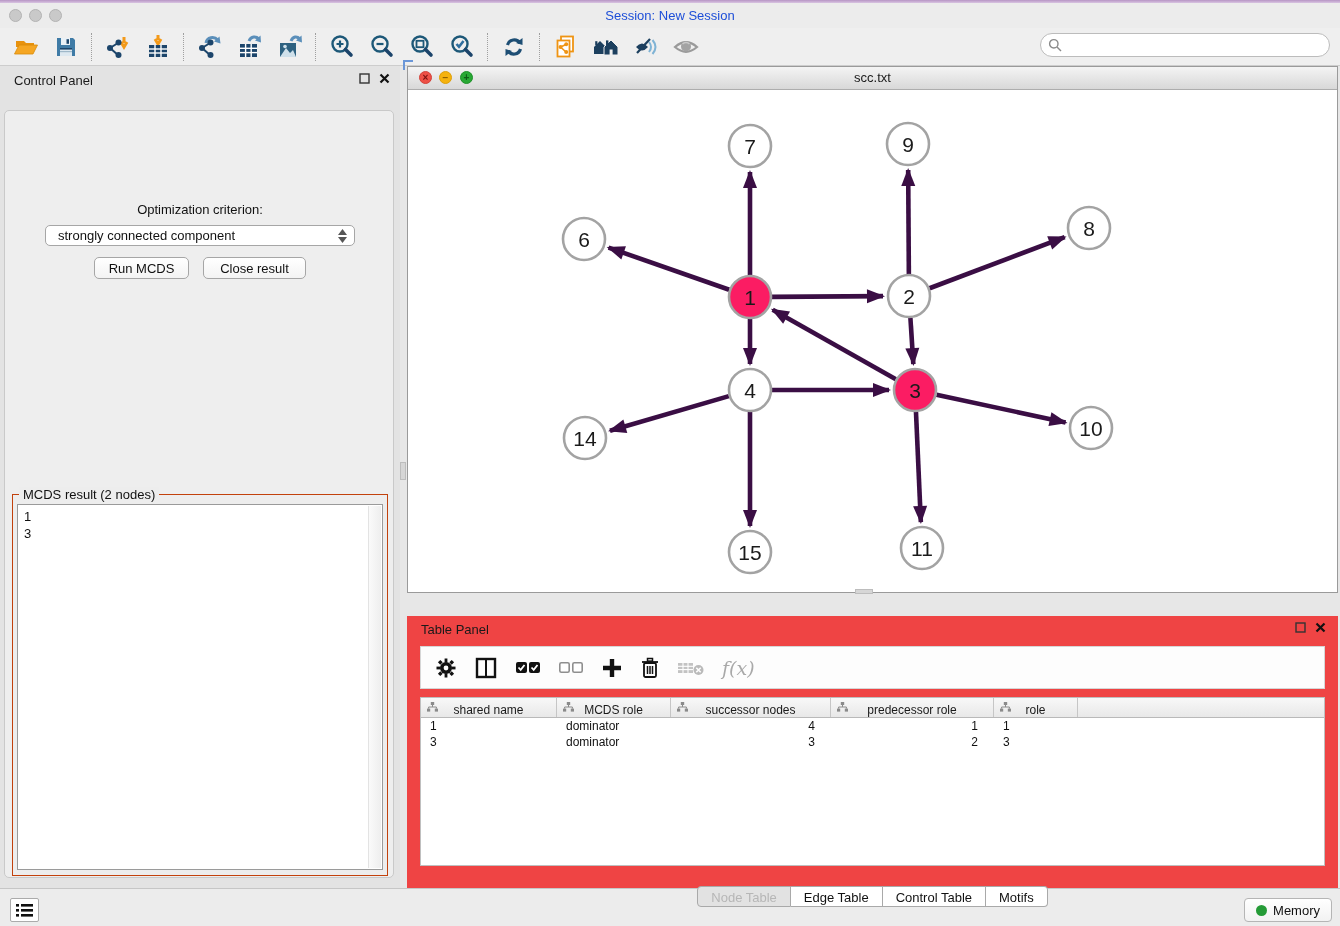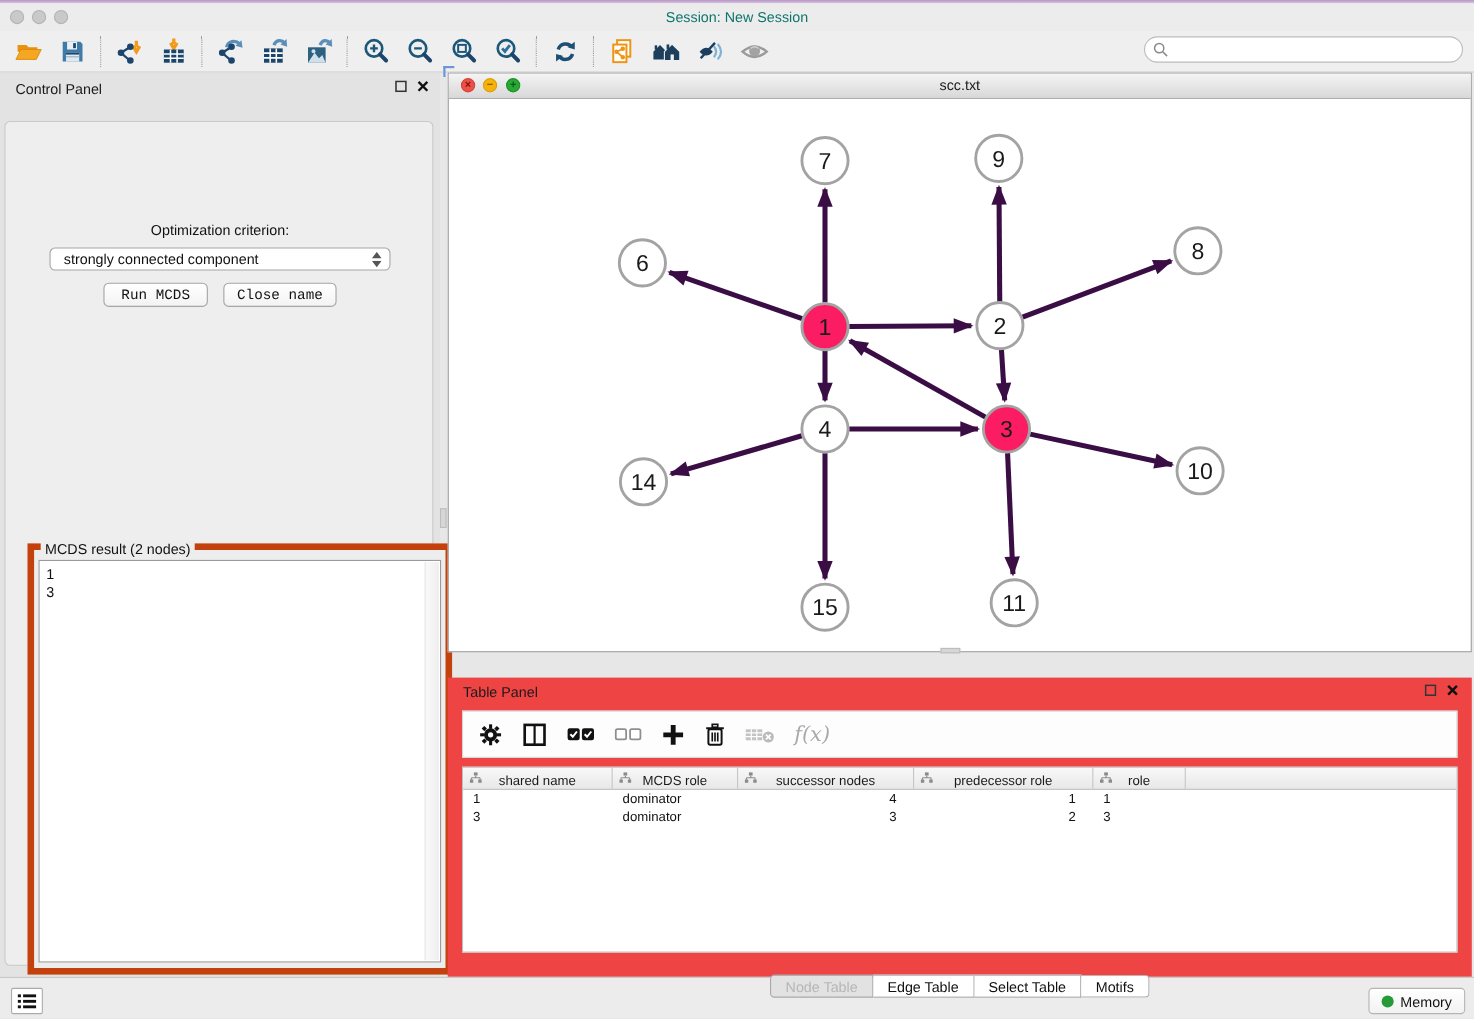--- a/index.html
+++ b/index.html
@@ -4,21 +4,21 @@
 <style>
   html,body{margin:0;padding:0;}
   body{width:1340px;height:926px;position:relative;font-family:"Liberation Sans",sans-serif;
        background:#e7e7e7;overflow:hidden;-webkit-font-smoothing:antialiased;}
   .abs{position:absolute;}
   
   #top-edge{left:0;top:0;width:1340px;height:3px;background:linear-gradient(#b795c4,#d9c4e2);}
   #titlebar{left:0;top:3px;width:1340px;height:25px;background:#ececec;}
   .tl-dot{width:13px;height:13px;border-radius:50%;background:#c9c9c9;border:1px solid #b3b3b3;
           box-sizing:border-box;position:absolute;top:6px;}
-  #win-title{width:100%;text-align:center;line-height:25px;font-size:13px;color:#0f766e;}
+  #win-title{width:100%;text-align:center;line-height:25px;font-size:13px;color:#1d4ed8;}
   
   #toolbar{left:0;top:28px;width:1340px;height:38px;background:#efefef;border-bottom:1px solid #cdcdcd;
            box-sizing:border-box;display:flex;align-items:center;}
   .tb-btn{width:40px;height:32px;display:flex;align-items:center;justify-content:center;flex:0 0 auto;}
   .tb-sep{width:1px;height:28px;border-left:1px dotted #9f9f9f;margin:0 5px;flex:0 0 auto;}
   #search-wrap{position:absolute;right:10px;top:5px;width:290px;height:24px;border:1px solid #bcbcbc;
                border-radius:12px;background:#fff;display:flex;align-items:center;padding-left:7px;box-sizing:border-box;}
   #search-wrap input{border:none;outline:none;flex:1;font-size:13px;font-family:"Liberation Sans",sans-serif;background:transparent;margin-left:5px;}
   
   #control-panel{left:0;top:66px;width:400px;height:822px;background:#e3e3e3;}
@@ -32,23 +32,23 @@
   .seg:first-child{border-left:1px solid #a9a9a9;border-radius:4px 0 0 4px;}
   .seg:last-child{border-radius:0 4px 4px 0;}
   .seg.selected{background:#e2e2e2;color:#b6b6b6;}
   #opt-label{left:0;top:136px;width:400px;text-align:center;font-size:13px;color:#111;}
   #criterion-select{left:45px;top:159px;width:310px;height:21px;background:#fff;border:1px solid #a6a6a6;
         border-radius:5px;box-sizing:border-box;display:flex;align-items:center;font-size:13px;color:#111;
         padding-left:12px;}
   #criterion-select .stepper{margin-left:auto;margin-right:7px;display:flex;flex-direction:column;gap:2px;}
   .cp-btn{position:absolute;top:191px;height:22px;background:linear-gradient(#ffffff,#f3f3f3);
         border:1px solid #a6a6a6;border-radius:5px;font-size:13px;color:#111;display:flex;
-        align-items:center;justify-content:center;box-sizing:border-box;font-family:Liberation Mono, monospace;}
-  #result-box{left:12px;top:428px;width:374px;height:380px;border:6px solid #c2410c;position:absolute;
-        background:#ededed;margin-left:13px;}
+        align-items:center;justify-content:center;box-sizing:border-box;}
+  #result-box{left:12px;top:428px;width:374px;height:380px;border:1px solid #c2410c;position:absolute;
+        background:#ededed;}
   #result-legend{position:absolute;top:-8px;left:6px;background:#ededed;padding:0 4px;font-size:13px;color:#111;}
   #result-text{position:absolute;left:4px;top:9px;right:4px;bottom:5px;background:#fff;
         border:1px solid #9a9a9a;font-size:13px;color:#111;line-height:17px;padding:3px 6px;
         white-space:pre;box-sizing:border-box;}
   #result-scroll{position:absolute;top:1px;right:1px;bottom:1px;width:12px;background:linear-gradient(90deg,#fafafa,#eeeeee);
         border-left:1px solid #e3e3e3;}
   
   #net-window{left:407px;top:66px;width:931px;height:527px;background:#fff;border:1px solid #9a9a9a;
         box-sizing:border-box;}
   #net-titlebar{position:absolute;left:0;top:0;right:0;height:22px;
@@ -265,21 +265,21 @@
     <span class="stepper">
       <svg width="9" height="6" viewBox="0 0 9 6">
           <path d="M4.5 0 L9 6 H0 Z" fill="#555"></path>
         </svg>
       <svg width="9" height="6" viewBox="0 0 9 6">
           <path d="M4.5 6 L0 0 H9 Z" fill="#555"></path>
         </svg>
     </span>
   </div>
   <div class="cp-btn" style="left:94px;width:95px">Run MCDS</div>
-  <div class="cp-btn" style="left:203px;width:103px">Close name</div>
+  <div class="cp-btn" style="left:203px;width:103px">Close result</div>
   <div id="result-box">
     <div id="result-legend">MCDS result (2 nodes)</div>
     <div id="result-text"><span id="result-lines">1
 3</span>
       <div id="result-scroll"></div>
     </div>
   </div>
 </div>
 
 <div class="abs" id="focus-corner"></div>
@@ -461,21 +461,21 @@
           <div class="td" style="width: 160px; text-align: right; padding: 0px 16px 0px 0px;">3</div>
           <div class="td" style="width: 163px; text-align: right; padding: 0px 16px 0px 0px;">2</div>
           <div class="td" style="width: 84px; text-align: left; padding: 0px 0px 0px 9px;">3</div>
         </div>
       </div>
   </div>
   <div id="tbl-tabs-wrap">
       <div class="seg-tabs" id="tbl-tabs" style="position:static">
         <div class="seg selected">Node Table</div>
         <div class="seg">Edge Table</div>
-        <div class="seg">Select Table</div>
+        <div class="seg">Control Table</div>
         <div class="seg">Motifs</div>
       </div>
     </div>
 </div>
 
 <div class="abs" id="status-bar">
   <div id="list-btn">
     <svg width="17" height="15" viewBox="0 0 17 15">
       <g fill="#111">
         <rect x="0" y="1" width="3" height="2.6"></rect>

